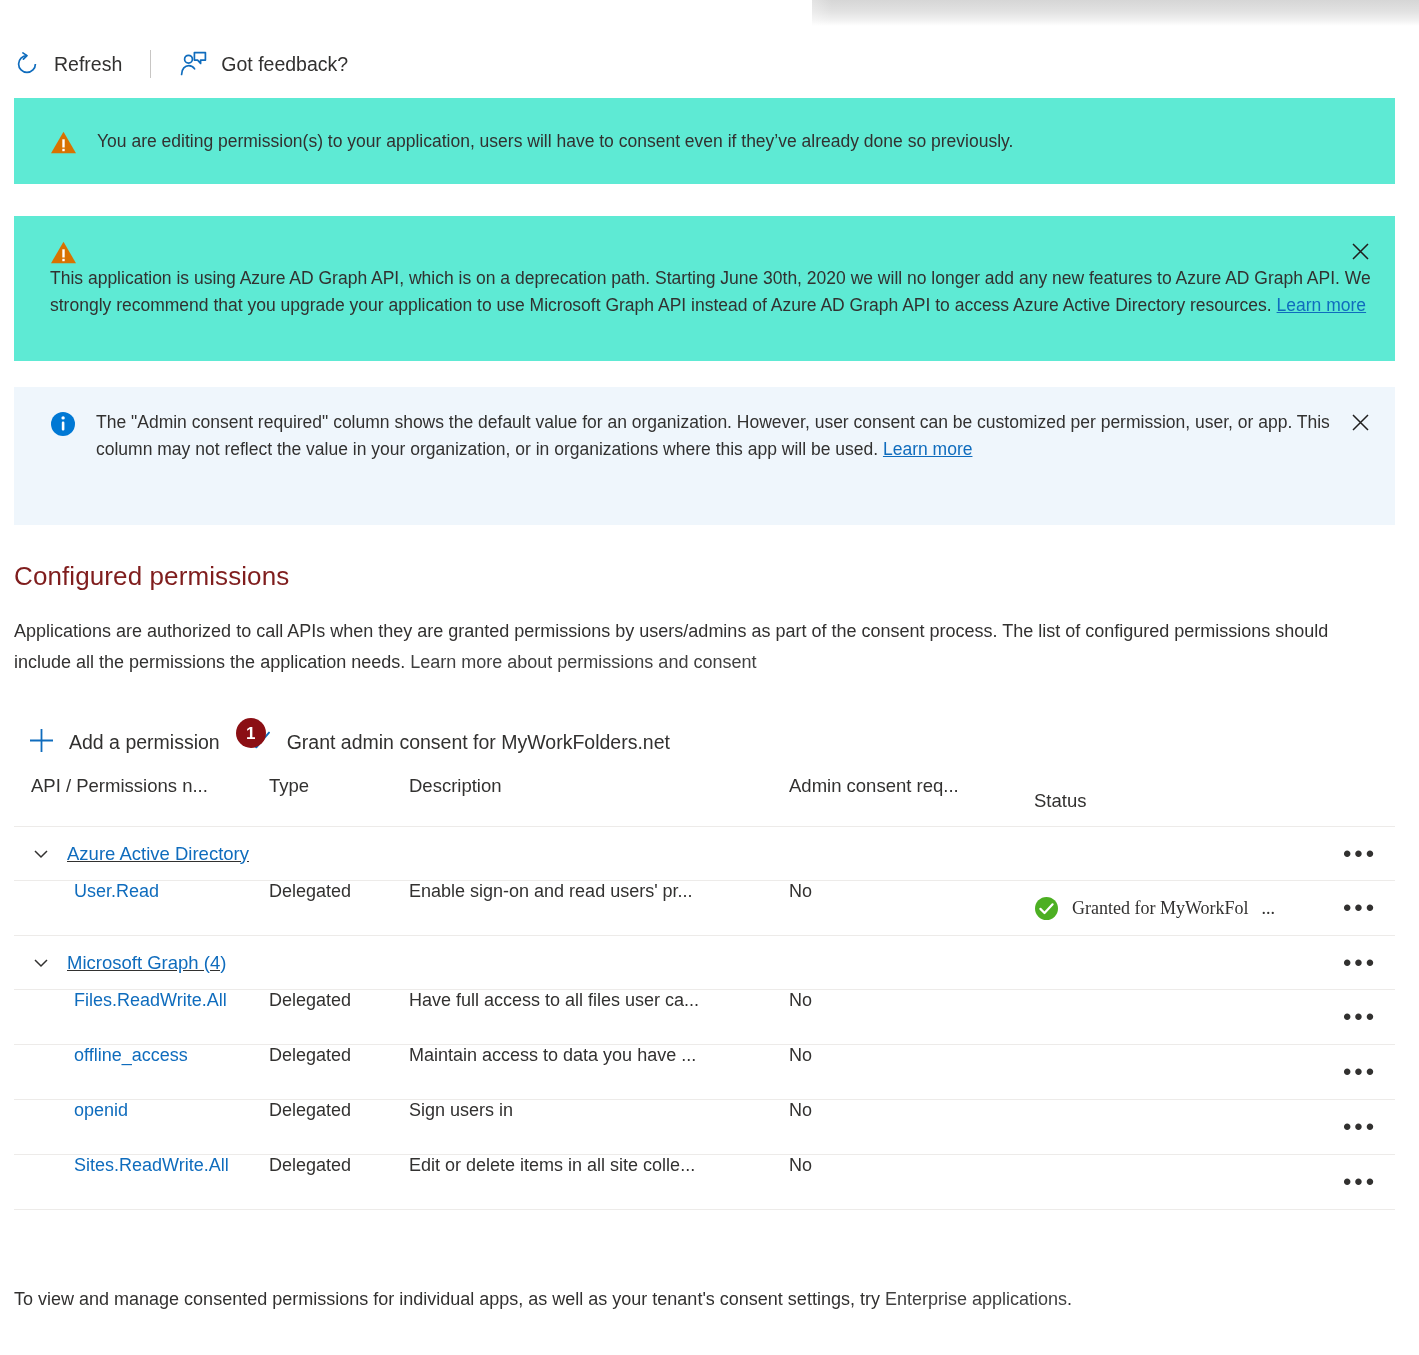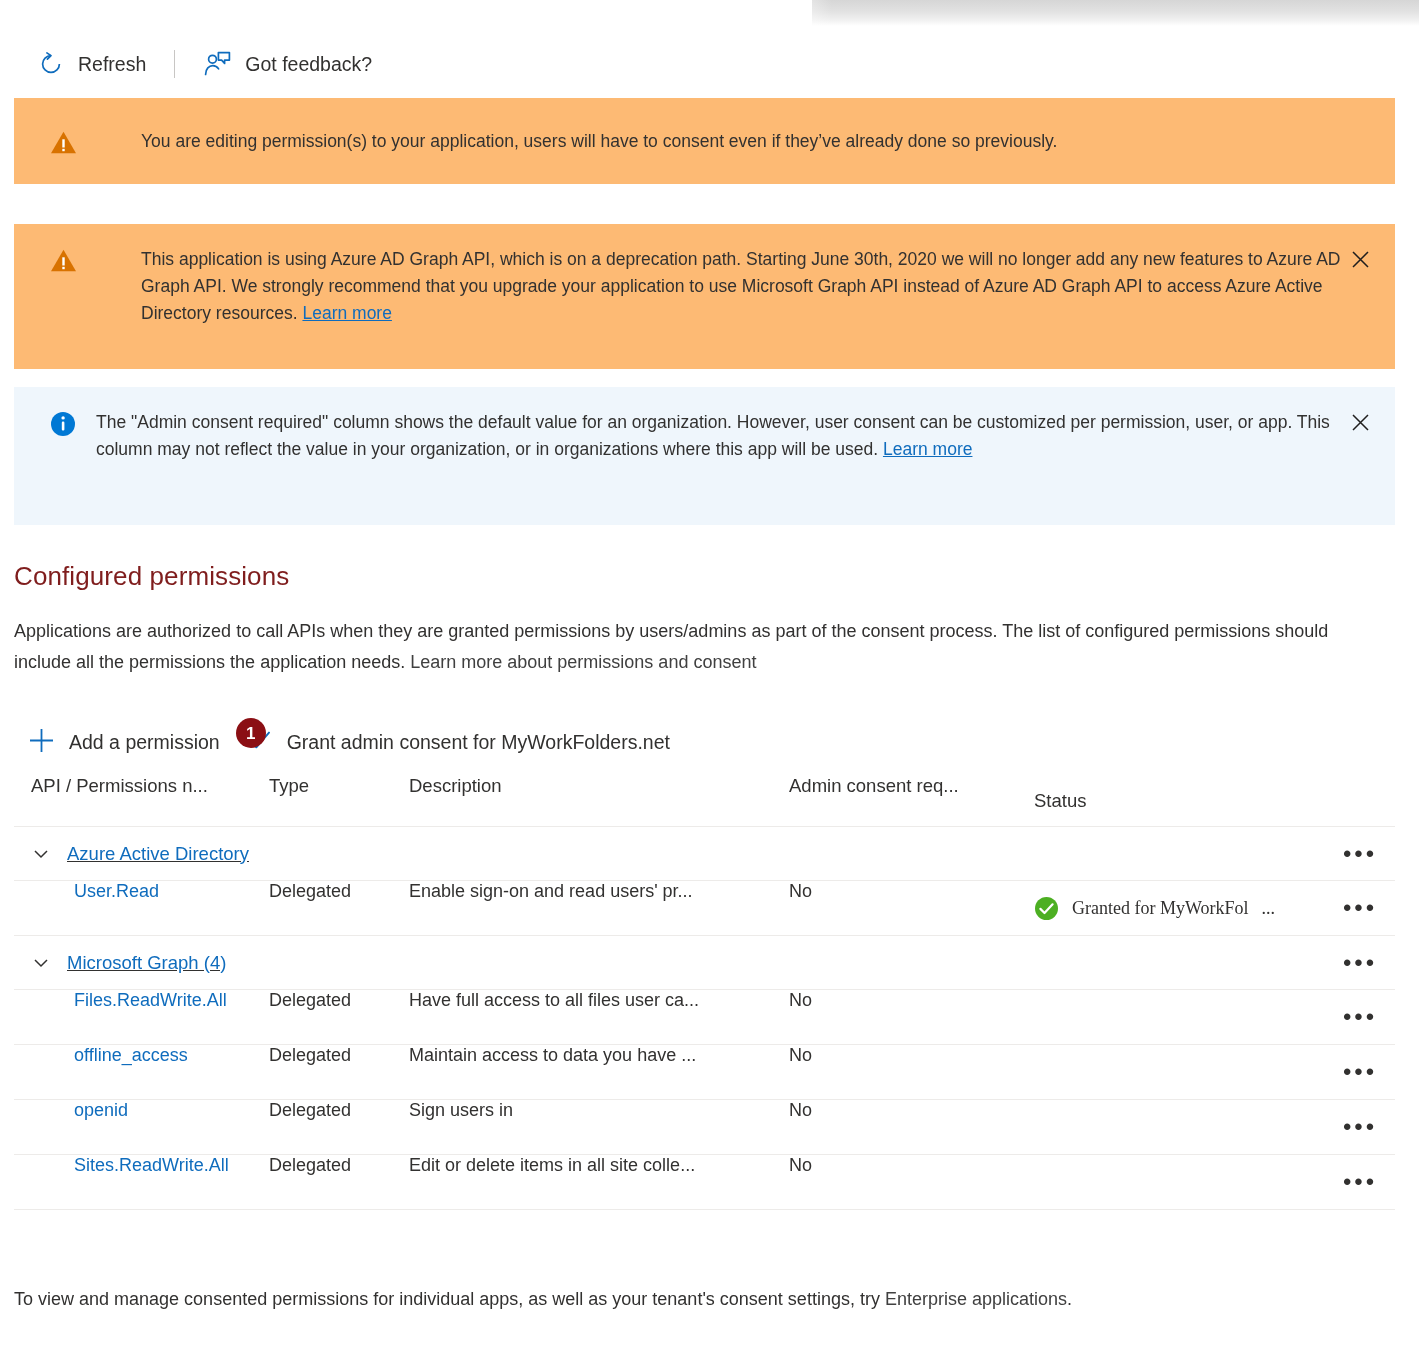--- a/index.html
+++ b/index.html
@@ -26,21 +26,21 @@
   }
   .top-shadow::before {
     content: "";
     position: absolute; top: 0; left: -40px; width: 60px; height: 100%;
     background: linear-gradient(to right, rgba(255,255,255,1), rgba(214,214,214,0));
   }
 
   
   .cmdbar {
     position: absolute; top: 36px; left: 0; right: 0; height: 56px;
-    display: flex; align-items: center; padding-left: 32px;
+    display: flex; align-items: center; padding-left: 8px;
   }
   .cmd-btn {
     display: flex; align-items: center; gap: 14px;
     height: 40px; padding: 0 6px;
     cursor: pointer; background: transparent; border: 0;
     font-size: 19.5px; color: #323130;
     font-family: "Liberation Sans", sans-serif;
     white-space: nowrap;
   }
   .cmd-sep {
@@ -49,34 +49,34 @@
   }
   .icon-svg { display: block; }
 
   
   .msgbar {
     position: absolute; left: 14px; right: 24px;
     display: flex; align-items: flex-start;
     padding: 22px 20px 22px 36px;
     font-size: 17.5px; line-height: 27px;
   }
-  .msgbar.warning { background: #fdba74; gap: 44px; }
+  .msgbar.warning { background: #5eead4; }
   .msgbar.info    { background: #eff6fc; }
   .msg-icon { flex: 0 0 auto; margin-right: 20px; margin-top: 2px; }
   .msg-text { flex: 1 1 auto; color: #323130; }
   .msg-close {
     position: absolute; top: 18px; right: 18px;
     width: 34px; height: 34px;
     display: flex; align-items: center; justify-content: center;
     cursor: pointer; background: transparent; border: 0; padding: 0;
     color: #201f1e;
   }
 
   #bar-editing { top: 98px;  height: 86px; align-items: center; padding-top: 0; padding-bottom: 0; }
-  #bar-deprecation { top: 224px; height: 145px; }
+  #bar-deprecation { top: 216px; height: 145px; flex-direction: column; }
   #bar-adminconsent { top: 387px; height: 138px; }
 
   a.link, .link {
     color: #0f6cbd; text-decoration: underline; cursor: pointer;
   }
   .link-nounderline { color: #404040; text-decoration: none; cursor: pointer; }
 
   
   .section-title {
     position: absolute; top: 561px; left: 14px;

